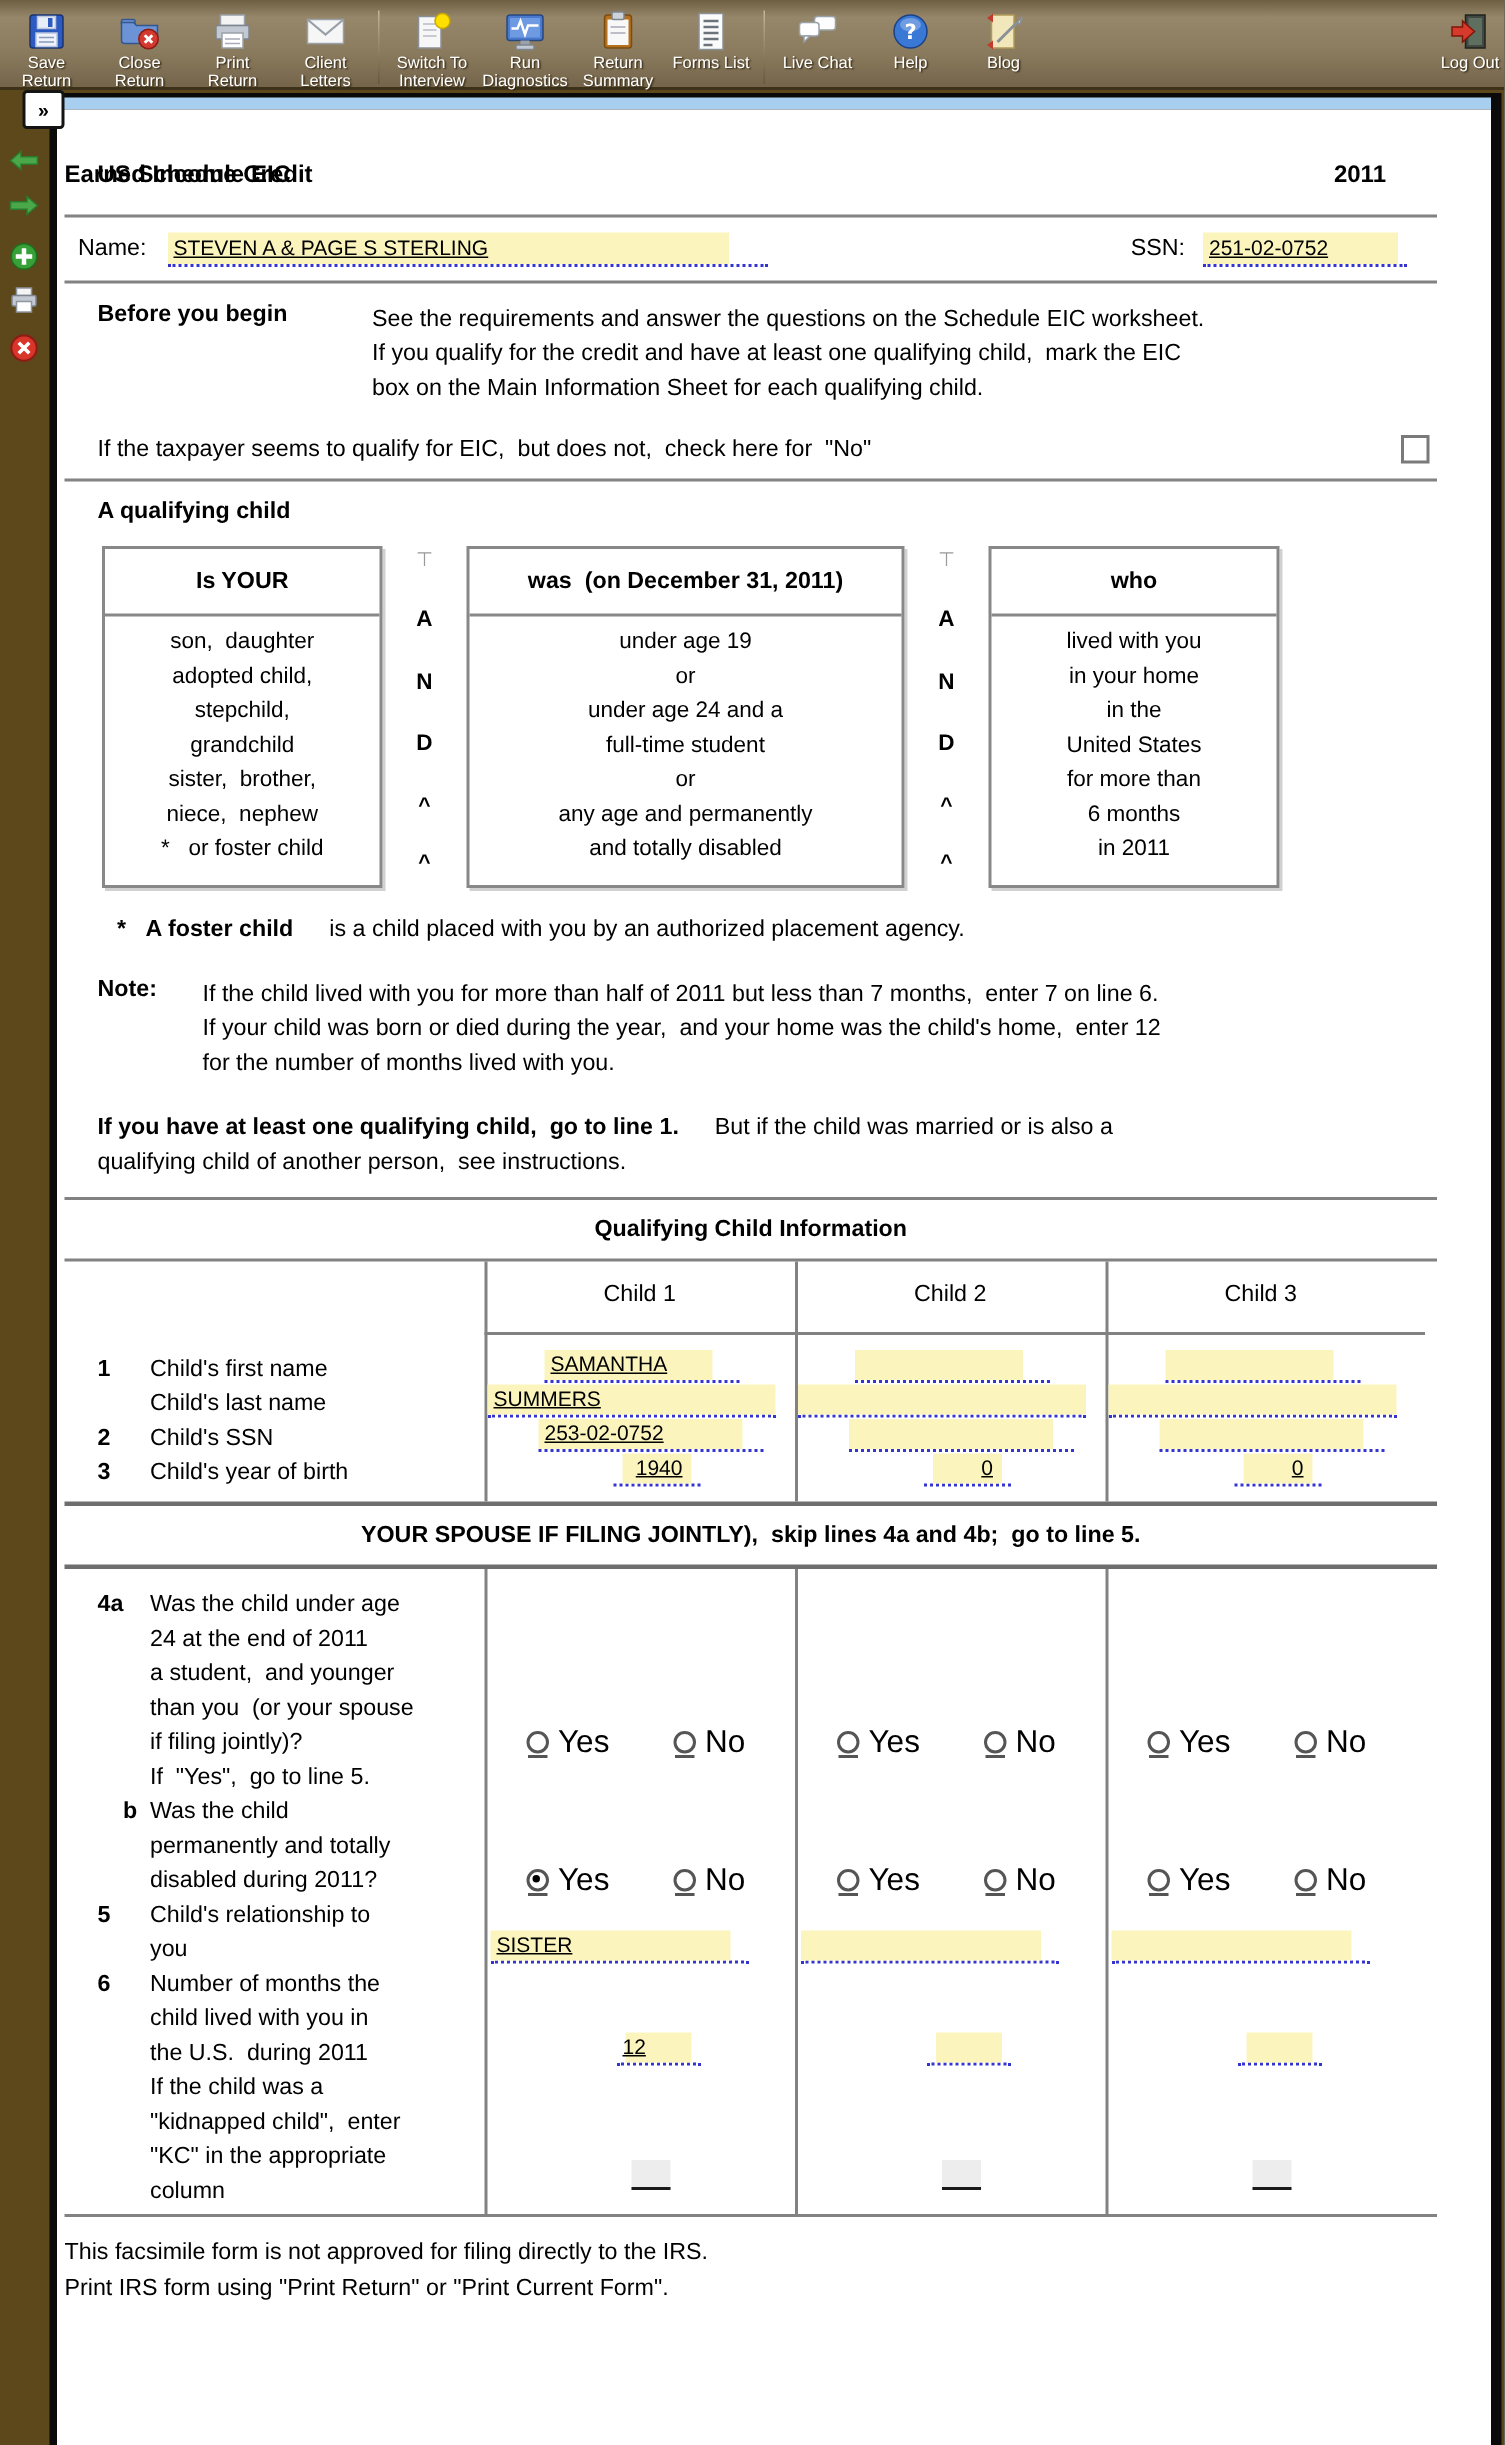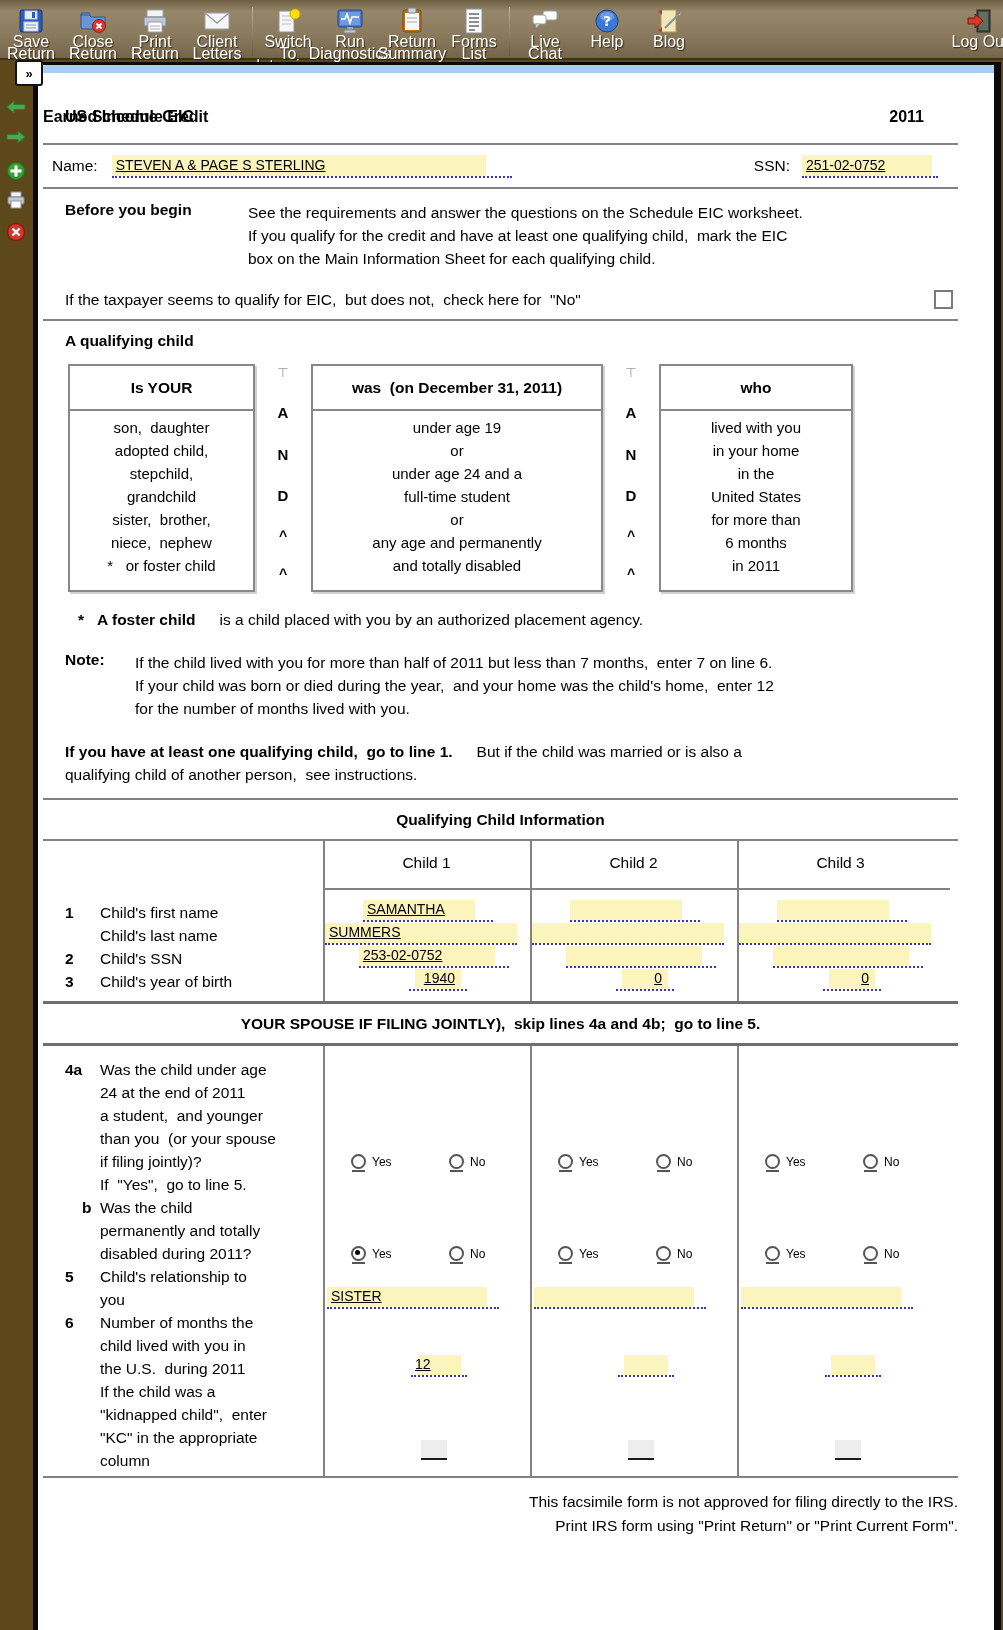--- a/index.html
+++ b/index.html
@@ -4,21 +4,21 @@
 <style>
   html,body{margin:0;padding:0;background:#444;font-family:"Liberation Sans","DejaVu Sans",sans-serif;}
   .stage{position:relative;width:1003px;height:1630px;background:#5d481b;overflow:hidden;}
 
   
   .toolbar{position:absolute;left:0;top:0;width:1003px;height:60px;box-sizing:border-box;
     background:linear-gradient(180deg,#6f5f42 0%,#97876a 20%,#8d7d60 55%,#74644a 100%);
     border-bottom:2px solid #3d311a;display:flex;align-items:flex-start;padding-top:5px;}
   .titem{width:58px;margin:0 2px;display:flex;flex-direction:column;align-items:center;cursor:pointer;flex:0 0 auto;}
   .ticon{height:31px;display:flex;align-items:center;justify-content:center;}
-  .tlabel{font-size:16px;line-height:12px;color:#fff;text-align:center;text-shadow:1px 1px 1px rgba(40,30,10,.85);}
+  .tlabel{font-size:11px;line-height:12px;color:#fff;text-align:center;text-shadow:1px 1px 1px rgba(40,30,10,.85);}
   .tdiv{width:1px;align-self:stretch;margin:2px 4px;background:linear-gradient(#c4b698,#665638);}
   .tspacer{flex:1;}
   .titem.logout{margin-right:-6px;}
 
   
   .sidebar{position:absolute;left:0;top:60px;width:33px;bottom:0;background:#5d481b;}
   .sbicon{position:absolute;left:6px;width:20px;height:20px;cursor:pointer;}
   .expand-tab{position:absolute;left:15px;top:60px;width:24px;height:22px;background:#fff;border:2px solid #141414;
     border-radius:3px;z-index:6;display:flex;align-items:center;justify-content:center;font-weight:bold;font-size:13px;cursor:pointer;}
 
@@ -85,28 +85,28 @@
   .lnum{position:absolute;left:22px;font-weight:bold;}
   .lnum.bb{left:39px;}
 
   .fldA{position:absolute;height:20px;border-bottom:2px dotted #3434cf;}
   .fldA .yel{position:absolute;top:0;bottom:0;left:0;right:0;background:#fbf5bd;}
   .fldA .fv{position:relative;display:block;font-size:14px;line-height:19px;padding-left:4px;text-decoration:underline;white-space:nowrap;}
   .fldA.num .yel{left:6px;right:6px;}
   .fldA.num .fv{text-align:right;padding-right:12px;}
   .fldA.ctr .fv{text-align:left;padding-right:0;}
 
-  .rgrp{position:absolute;display:flex;align-items:center;height:23px;font-size:12px;}
+  .rgrp{position:absolute;display:flex;align-items:center;height:23px;font-size:21px;}
   .radio{width:11px;height:11px;border:2px solid #555;border-radius:50%;background:#fff;position:relative;margin-right:6px;flex:0 0 auto;cursor:pointer;}
   .radio::after{content:'';position:absolute;left:-1px;right:-1px;bottom:-5px;height:2px;background:#555;}
   .radio.sel::before{content:'';position:absolute;left:2px;top:2px;width:5px;height:5px;border-radius:50%;background:#000;}
   .kcbox{position:absolute;width:26px;height:18px;background:#ededed;border-bottom:2px solid #1a1a1a;cursor:pointer;}
 
   .skip{text-align:center;font-weight:bold;line-height:23px;margin:8px 0;}
-  .footer{text-align:right;line-height:24px;margin-top:12px;}
+  .footer{text-align:left;line-height:24px;margin-top:12px;}
 </style>
 </head>
 <body>
 
 <div class="stage">
 
   <div class="toolbar">
     <div class="titem">
       <span class="ticon">
           <svg width="30" height="30">

